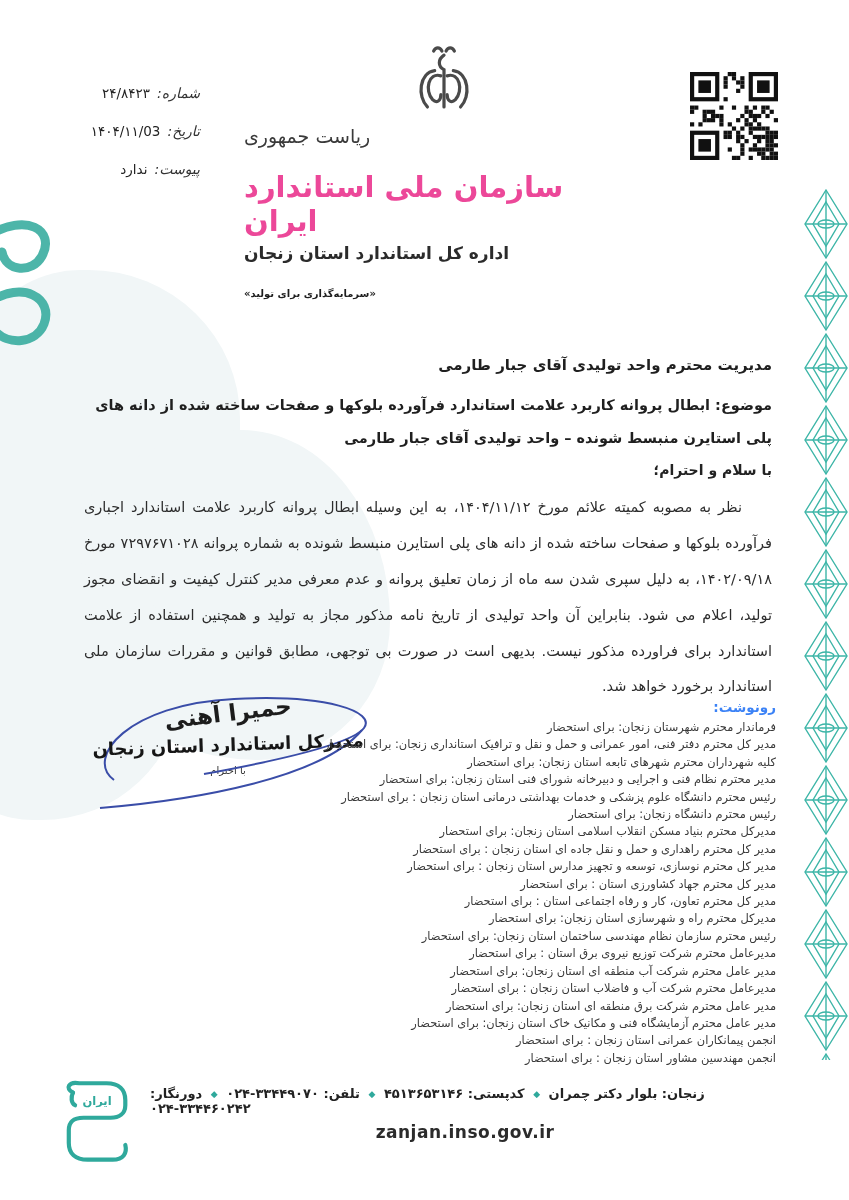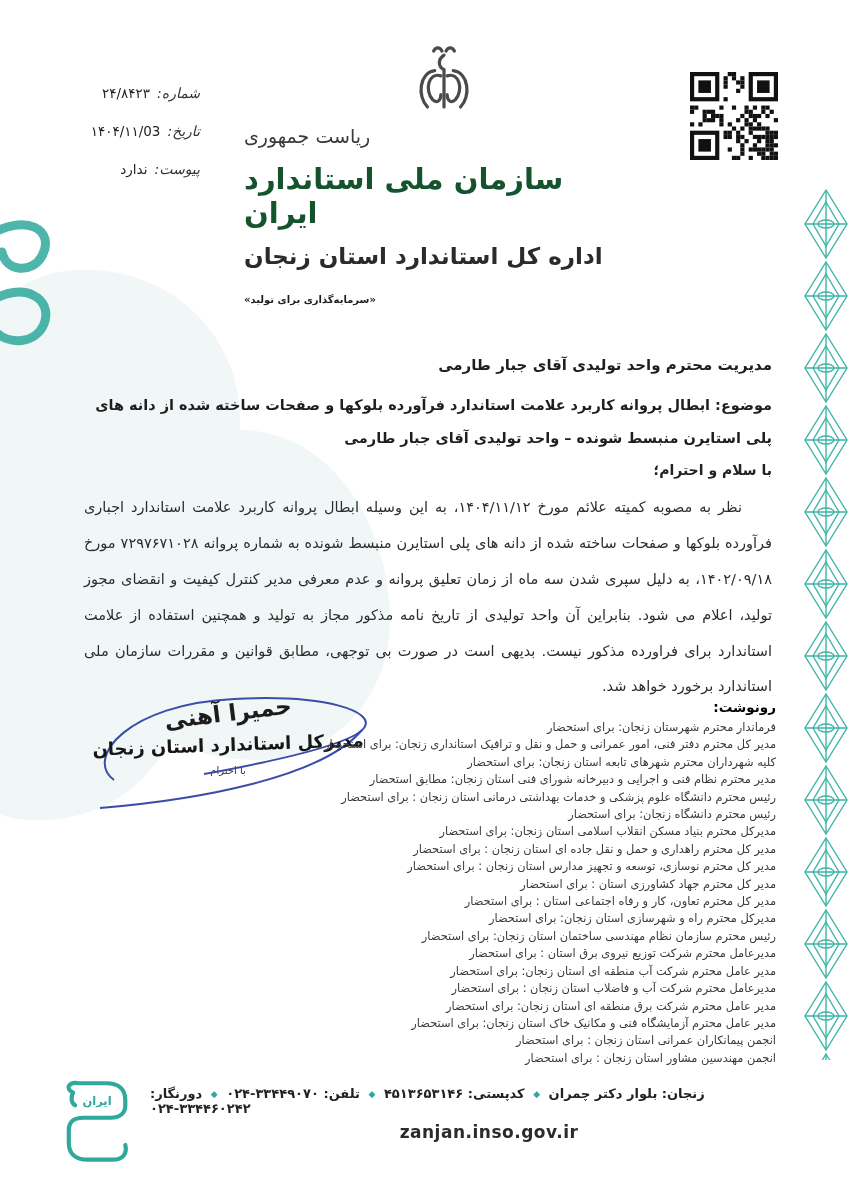--- a/index.html
+++ b/index.html
@@ -19,47 +19,47 @@
   .left-orn { position:absolute; left:0; top:202px; }
   
   .meta { position:absolute; left:50px; top:74px; width:150px; text-align:right; }
   .meta .row { height:38px; display:flex; justify-content:flex-start; align-items:center; gap:7px; }
   .meta .lbl { font-size:14px; color:#333; font-style:italic; }
   .meta .val { font-size:13.5px; font-weight:normal; color:#222; direction:ltr; unicode-bidi:isolate; }
   
   .header { position:absolute; left:244px; top:42px; width:400px; text-align:left; }
   .emblem { display:block; margin:0 auto; }
   .authority { margin-top:7px; font-size:19px; color:#3a3a3a; }
-  .org { margin-top:15px; font-size:29px; font-weight:bold; color:#14532d; letter-spacing:-.5px; }
-  .dept { margin-top:13px; font-size:23px; font-weight:bold; color:#2b2b2b; }
+  .org { margin-top:23px; font-size:29px; font-weight:bold; color:#ec4899; letter-spacing:-.5px; }
+  .dept { margin-top:5px; font-size:17px; font-weight:bold; color:#2b2b2b; }
   .slogan { margin-top:25px; font-size:10px; font-weight:bold; color:#1d1d1d; }
   .qr { position:absolute; left:690px; top:72px; width:88px; height:88px; }
   
   .letter-body { position:absolute; left:84px; top:356px; width:688px; }
   .recipient { font-size:15px; font-weight:bold; color:#1f1f1f; margin-bottom:15px; }
   .subject { font-size:14.5px; font-weight:bold; color:#1f1f1f; line-height:2.3; margin-bottom:6px; }
   .salutation { font-size:14px; font-weight:bold; color:#222; margin-bottom:12px; }
   .paragraph { font-size:14.5px; color:#2c2c2c; line-height:2.48; text-align:justify; text-indent:30px; }
   
   .sig { position:absolute; left:88px; top:700px; width:280px; text-align:center; }
   .sig-name { font-size:23px; font-weight:bold; color:#1c1c1c; transform:rotate(-7deg); }
   .sig-title { font-size:18px; font-weight:bold; color:#161616; margin-top:8px; transform:rotate(-2deg); }
   .sig-courtesy { font-size:10px; color:#333; margin-top:10px; }
   .sig-swoosh { position:absolute; left:-12px; top:-16px; pointer-events:none; }
   
   .cc { position:absolute; left:352px; top:699px; width:424px; text-align:right; }
-  .cc-header { font-size:13.5px; font-weight:bold; color:#000000; margin-bottom:4px; }
+  .cc-header { font-size:13.5px; font-weight:bold; color:#3b82f6; margin-bottom:4px; }
   .cc ul { list-style:none; }
   .cc li { font-size:11.4px; color:#3a3a3a; line-height:17.4px; white-space:nowrap; }
   
   .footer { position:absolute; left:150px; top:1086px; width:650px; text-align:left;
             font-size:13px; font-weight:bold; color:#222; }
   .footer .dia { color:#2fa99c; font-size:9px; vertical-align:1px; padding:0 4px; }
   .footer .num { direction:ltr; unicode-bidi:isolate; }
-  .website { position:absolute; left:164px; top:1122px; width:650px; text-align:center;
+  .website { position:absolute; left:140px; top:1122px; width:650px; text-align:center;
              font-size:17px; font-weight:bold; color:#2b2b2b; letter-spacing:.5px; direction:ltr; }
   .inso-logo { position:absolute; left:58px; top:1078px; }
 </style>
 </head>
 <body>
 
 <div class="page">
 
   <div class="wm a"></div>
   <div class="wm b"></div>
@@ -254,21 +254,21 @@
     <div class="sig-title">مدیرکل استاندارد استان زنجان</div>
     <div class="sig-courtesy">با احترام</div>
   </div>
 
   <div class="cc">
     <div class="cc-header">رونوشت:</div>
     <ul>
       <li>فرماندار محترم شهرستان زنجان: برای استحضار</li>
       <li>مدیر کل محترم دفتر فنی، امور عمرانی و حمل و نقل و ترافیک استانداری زنجان: برای استحضار</li>
       <li>کلیه شهرداران محترم شهرهای تابعه استان زنجان: برای استحضار</li>
-      <li>مدیر محترم نظام فنی و اجرایی و دبیرخانه شورای فنی استان زنجان: مطابق استحضار</li>
+      <li>مدیر محترم نظام فنی و اجرایی و دبیرخانه شورای فنی استان زنجان: برای استحضار</li>
       <li>رئیس محترم دانشگاه علوم پزشکی و خدمات بهداشتی درمانی استان زنجان : برای استحضار</li>
       <li>رئیس محترم دانشگاه زنجان: برای استحضار</li>
       <li>مدیرکل محترم بنیاد مسکن انقلاب اسلامی استان زنجان: برای استحضار</li>
       <li>مدیر کل محترم راهداری و حمل و نقل جاده ای استان زنجان : برای استحضار</li>
       <li>مدیر کل محترم نوسازی، توسعه و تجهیز مدارس استان زنجان : برای استحضار</li>
       <li>مدیر کل محترم جهاد کشاورزی استان : برای استحضار</li>
       <li>مدیر کل محترم تعاون، کار و رفاه اجتماعی استان : برای استحضار</li>
       <li>مدیرکل محترم راه و شهرسازی استان زنجان: برای استحضار</li>
       <li>رئیس محترم سازمان نظام مهندسی ساختمان استان زنجان: برای استحضار</li>
       <li>مدیرعامل محترم شرکت توزیع نیروی برق استان : برای استحضار</li>

